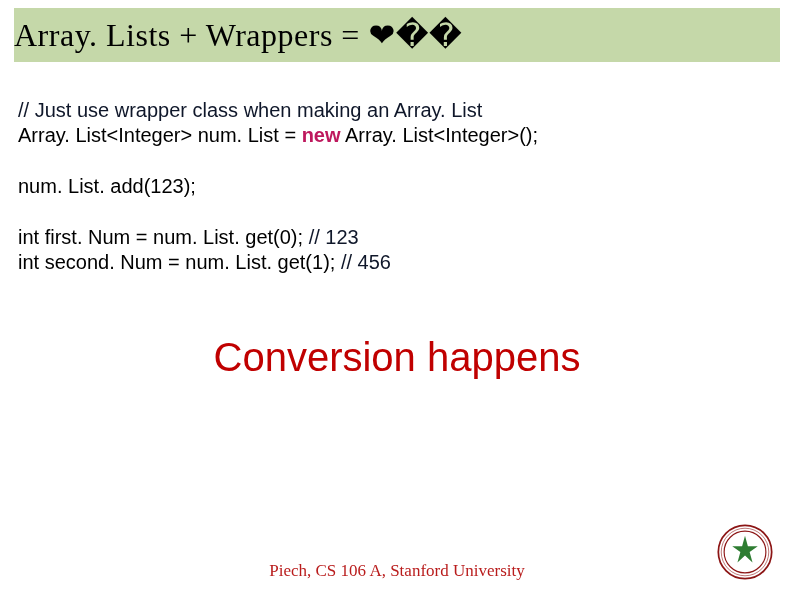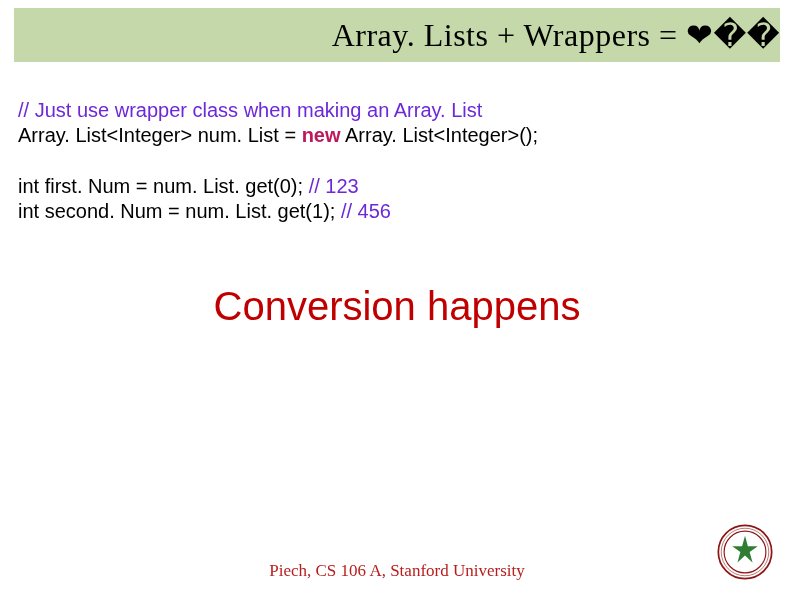--- a/index.html
+++ b/index.html
@@ -10,37 +10,37 @@
     font-family: Arial, Helvetica, sans-serif;
     position: relative;
     overflow: hidden;
   }
   .title-bar {
     background: #c5d8a9;
     margin: 8px 14px 0 14px;
     height: 54px;
     display: flex;
     align-items: center;
-    justify-content: flex-end;
+    justify-content: flex-start;
   }
   .title-text {
     font-family: Georgia, 'Times New Roman', serif;
     font-size: 32px;
     color: #000;
     letter-spacing: 0.5px;
   }
   .code-area {
     margin: 36px 18px 0 18px;
     font-family: Arial, Helvetica, sans-serif;
     font-size: 20px;
     line-height: 1.25;
     color: #000;
   }
   .code-block { margin-bottom: 26px; }
-  .comment { color: #6d28d9; }
+  .comment { color: #0f172a; }
   .keyword { font-weight: bold; color: #be185d; }
   .callout {
     text-align: center;
     font-size: 40px;
     color: #c00000;
     margin-top: 58px;
     line-height: 1.2;
   }
   .footer {
     position: absolute;
@@ -69,20 +69,21 @@
 </div>
 
 <div class="code-area">
 
   <div class="code-block">
     <div><span class="comment">// Just use wrapper class when making an Array. List</span></div>
     <div><span>Array. List&lt;Integer&gt; num. List = </span><span class="keyword">new</span><span> Array. List&lt;Integer&gt;();</span></div>
   </div>
 
   <div class="code-block">
+    <div>num. List. add(123);</div>
   </div>
 
   <div class="code-block">
     <div><span>int first. Num = num. List. get(0);     </span><span class="comment">// 123</span></div>
     <div><span>int second. Num = num. List. get(1); </span><span class="comment">// 456</span></div>
   </div>
 
 </div>
 
 <div class="callout">

